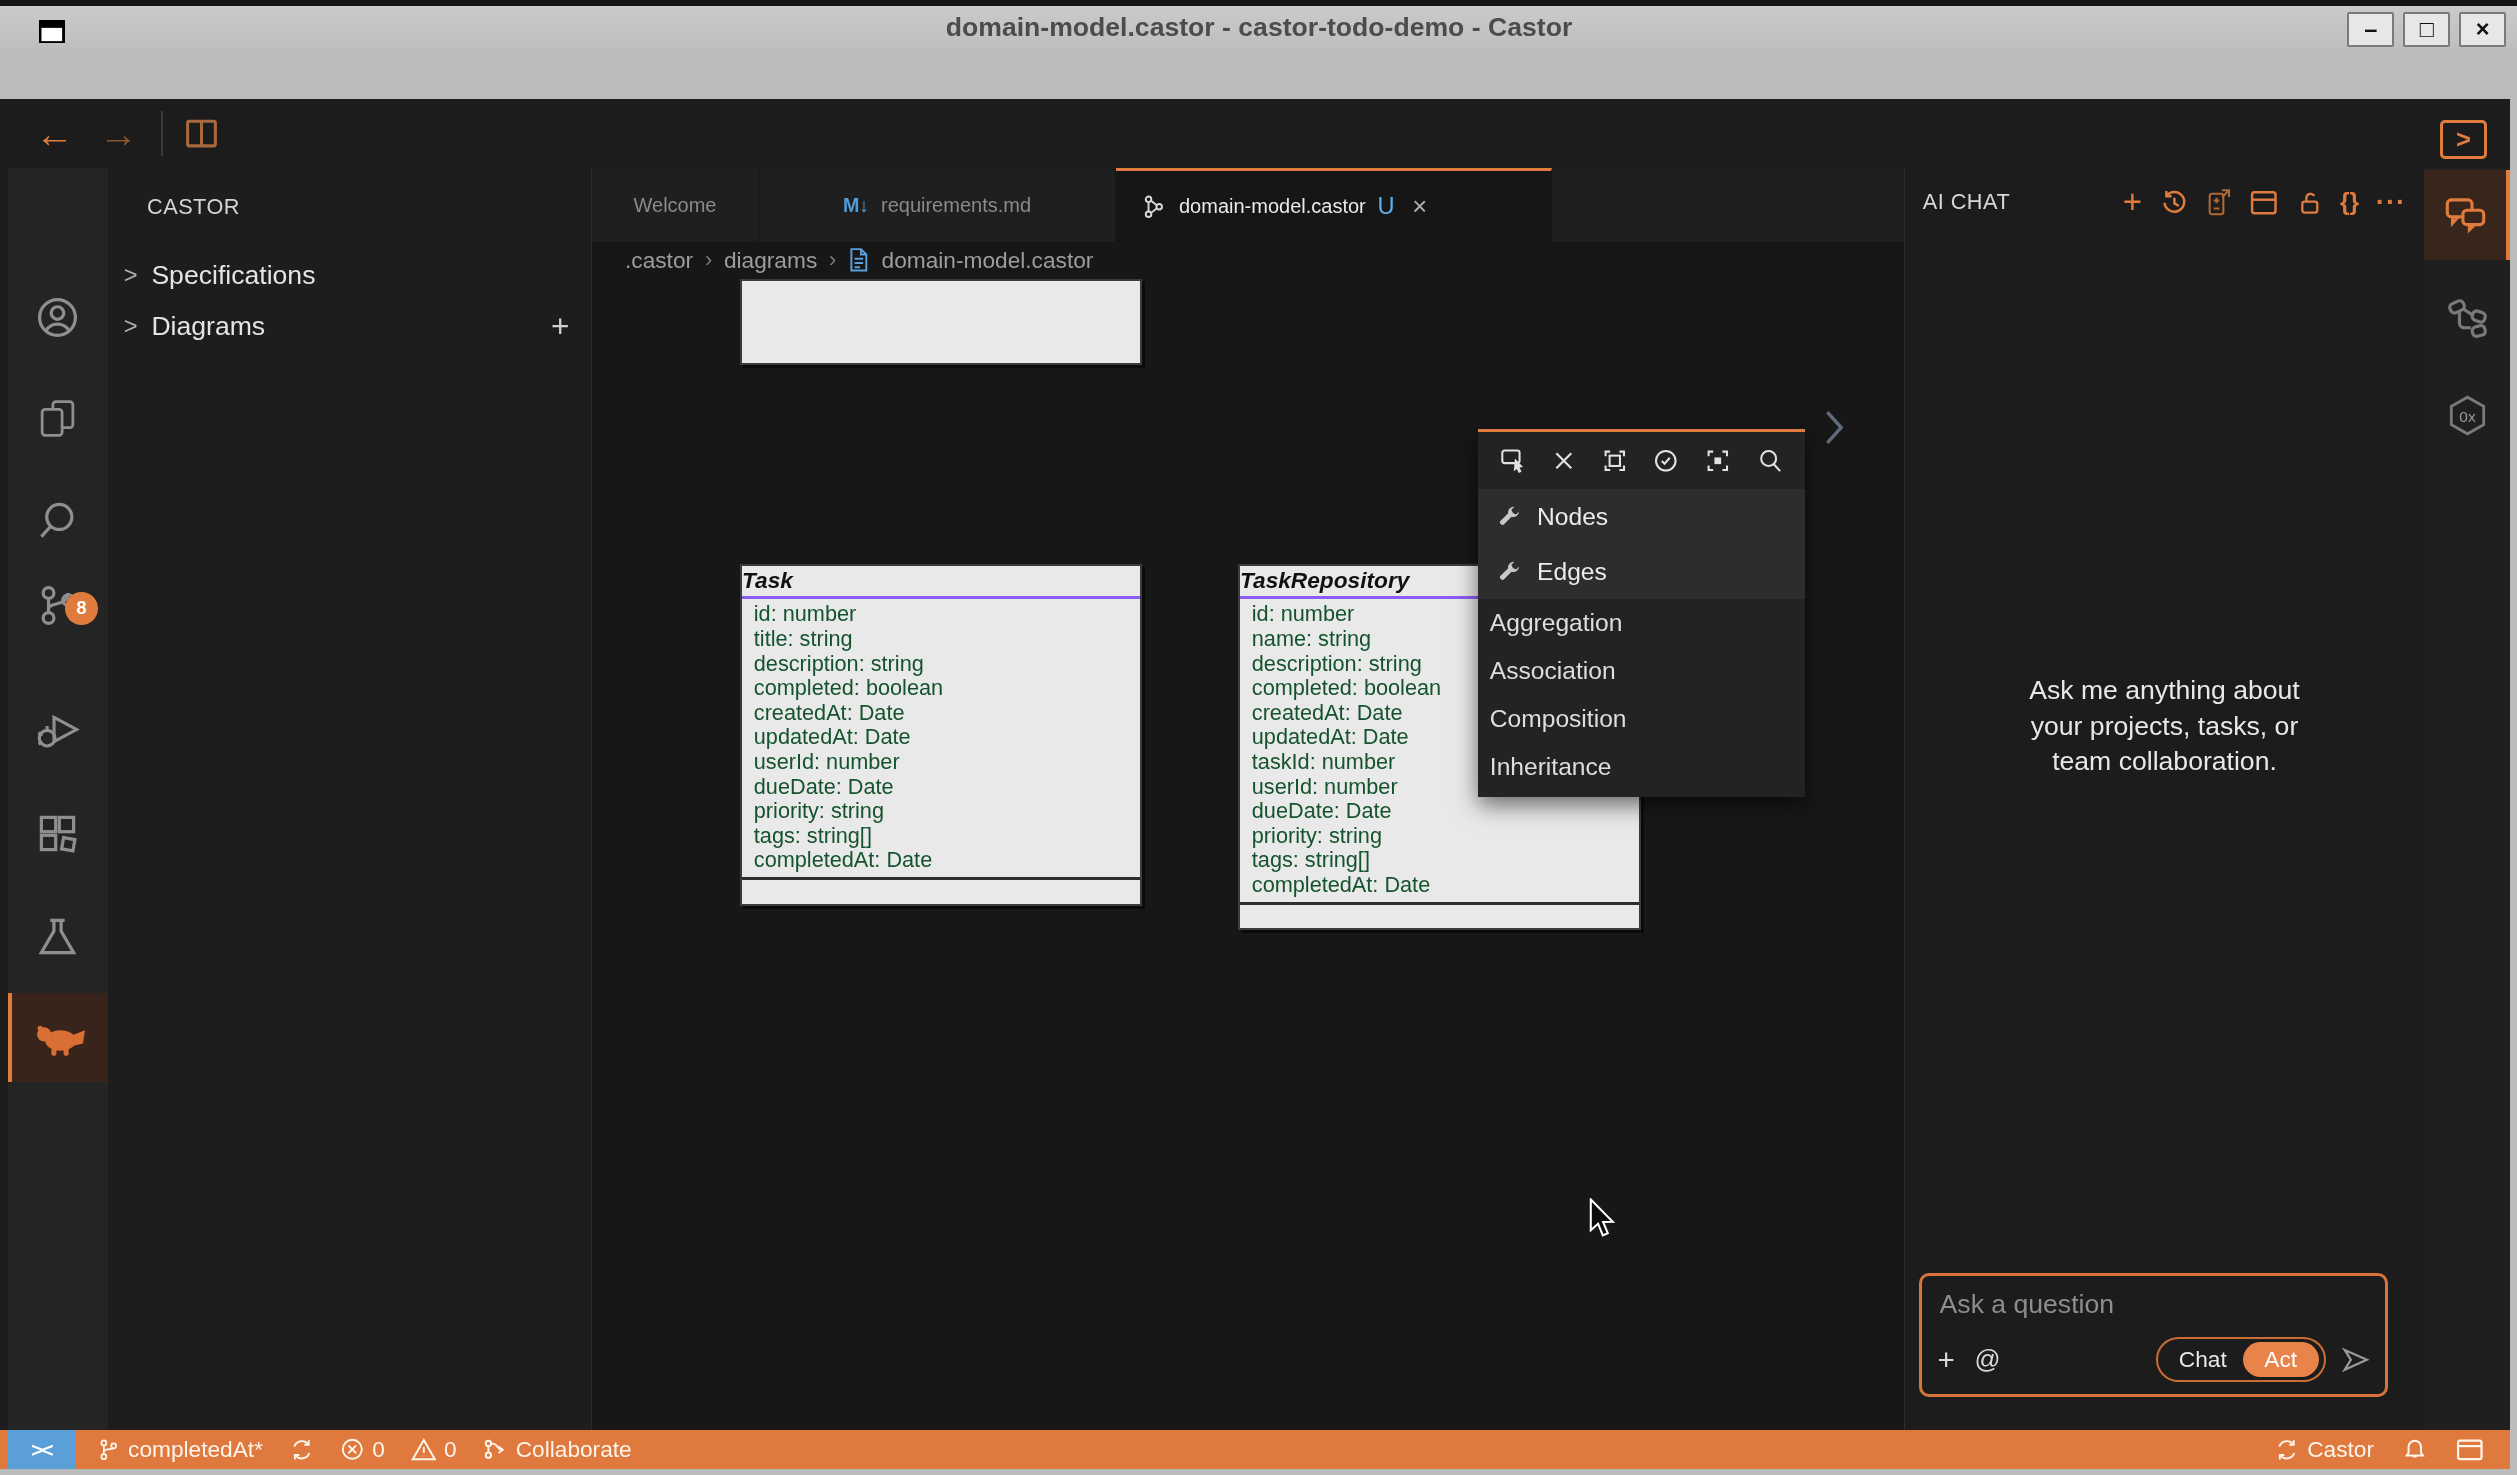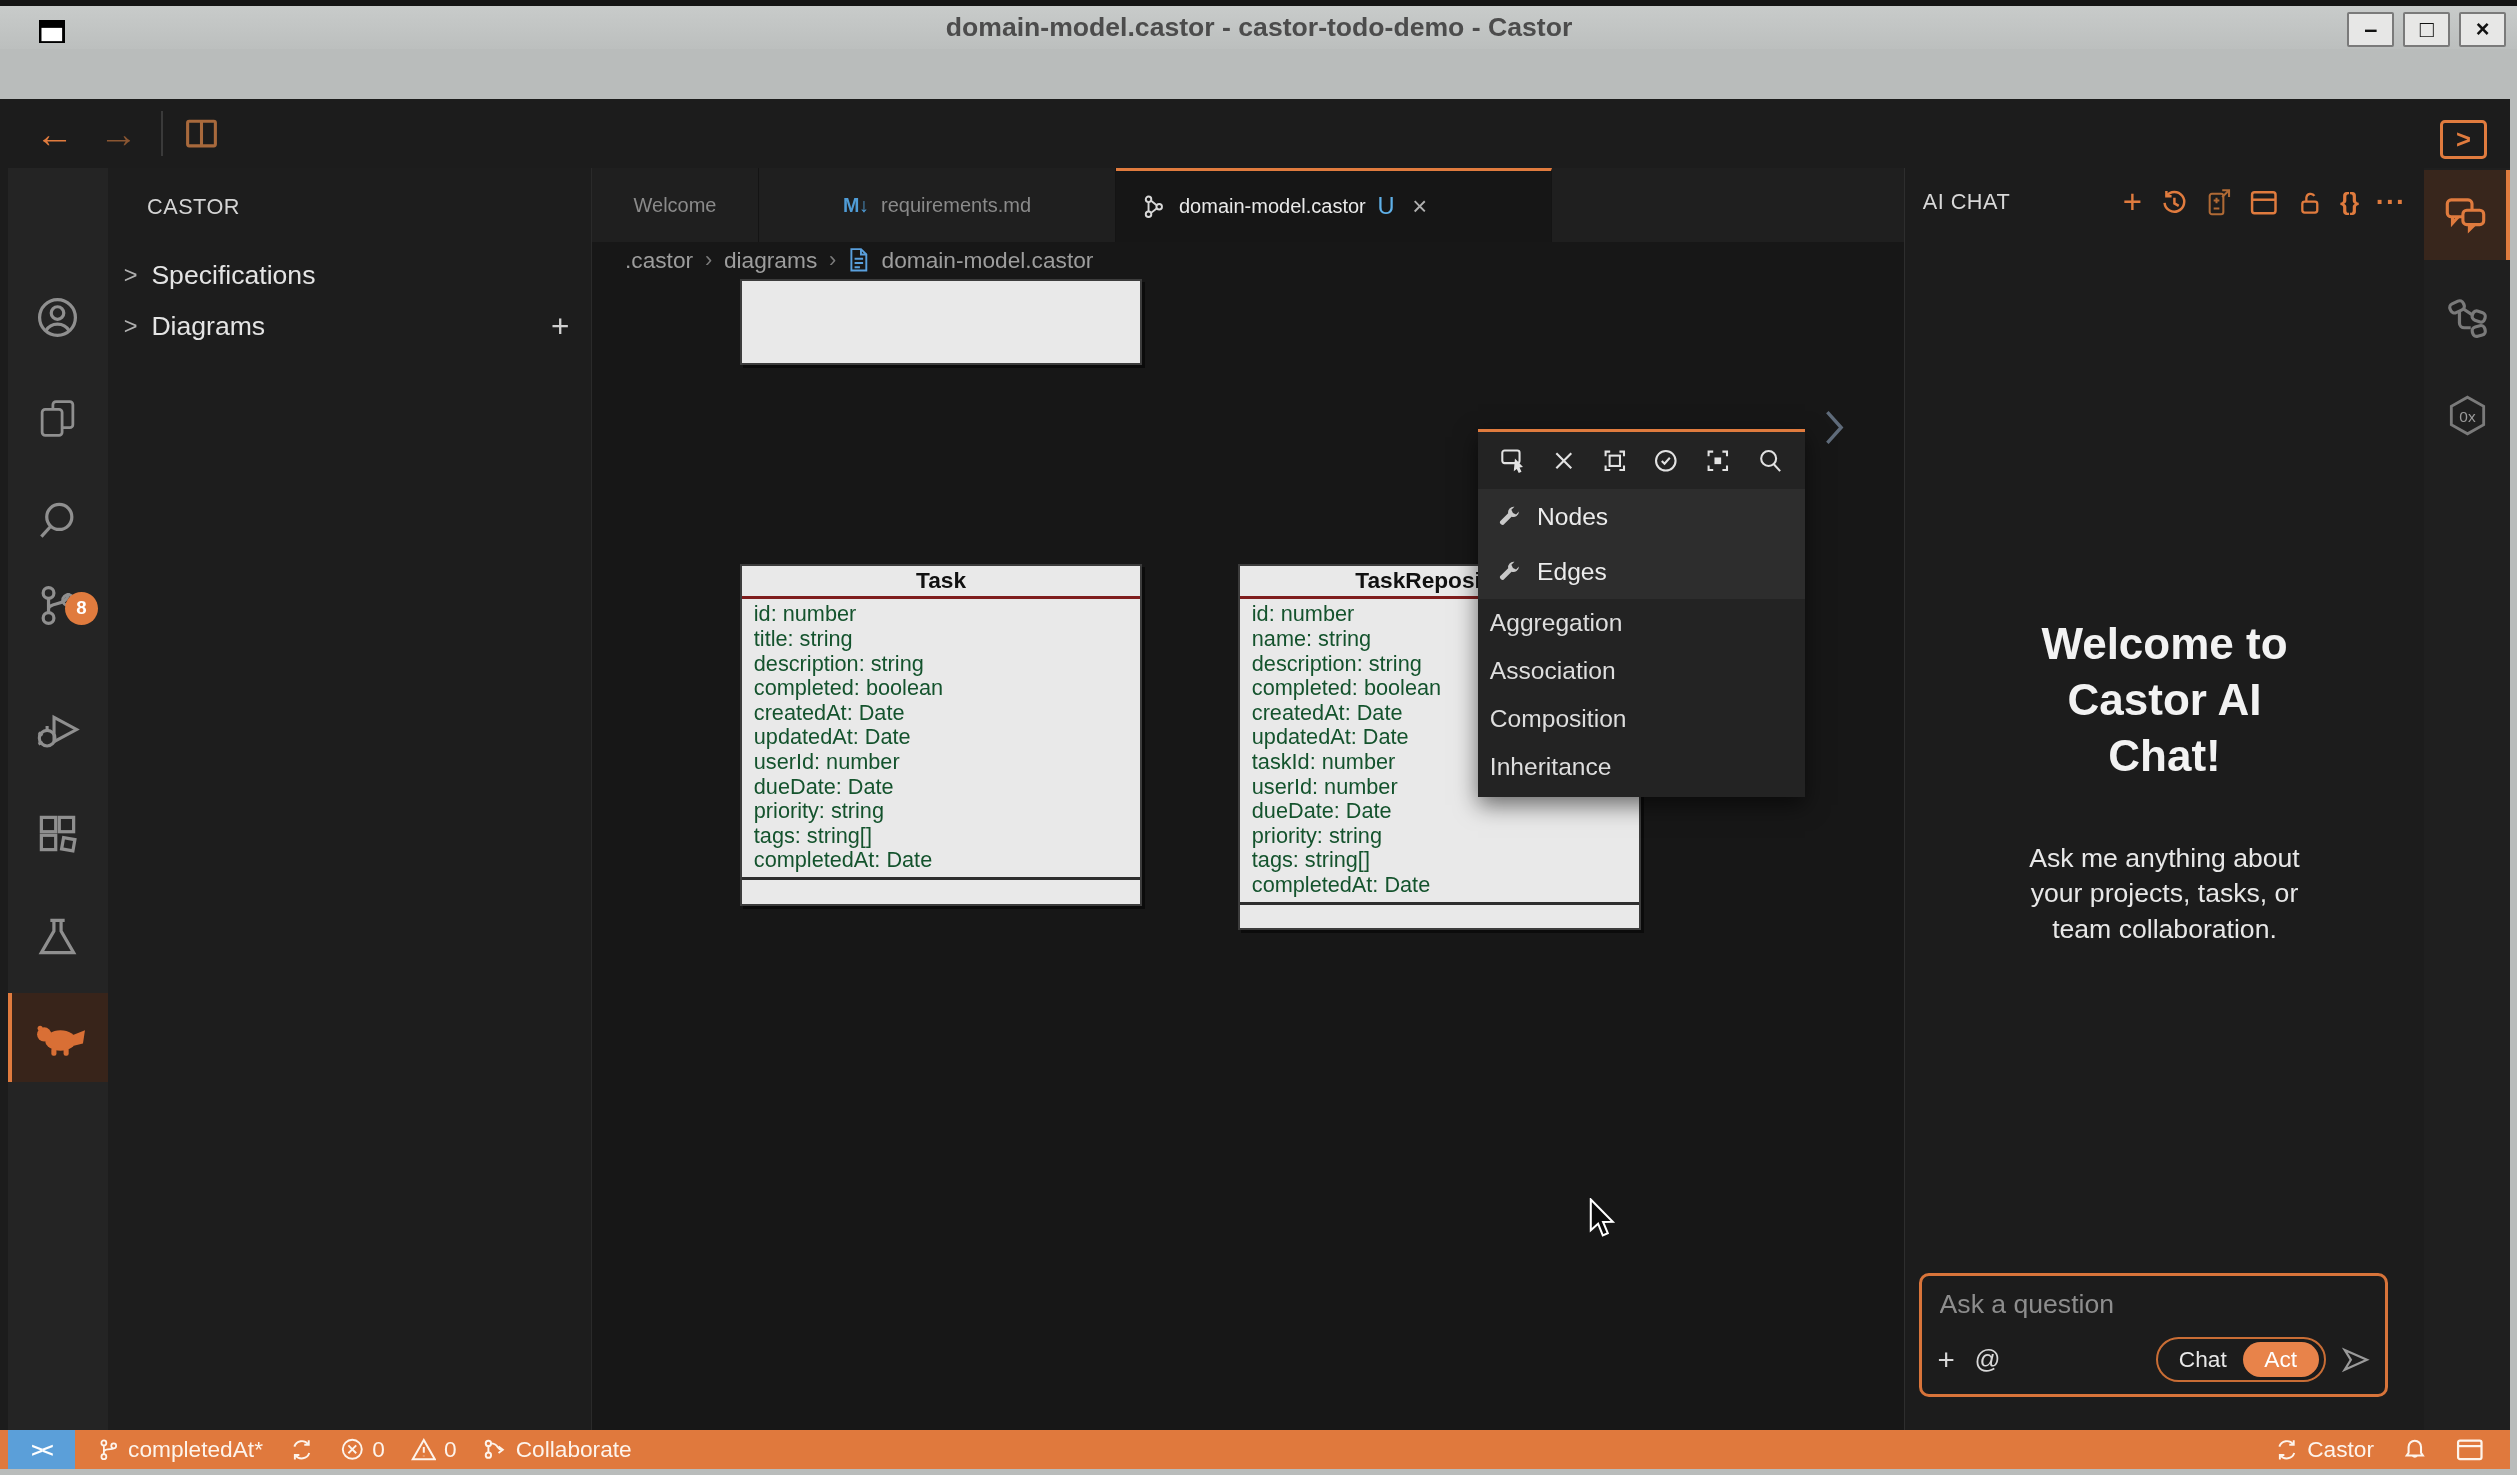--- a/index.html
+++ b/index.html
@@ -49,21 +49,21 @@
   .md-glyph{color:#4f9cd6;font-size:19.7px;font-weight:bold;margin-right:11.8px;}
 
   #breadcrumb{left:0;top:74px;width:100%;height:36px;display:flex;align-items:center;padding-left:33px;box-sizing:border-box;gap:11.8px;}
   .bc{font-size:22.7px;color:#9d9d9d;}
   .bc-sep{font-size:21.7px;color:#7a7a7a;}
 
   #canvas{left:0;top:110px;width:1312px;height:1153px;background:#171717;overflow:visible;}
 
   
   .node{position:absolute;background:#e9e9e9;border:2px solid #3c3c3c;box-shadow:3px 3px 0 #0b0b0b;box-sizing:border-box;}
-  .node-title{height:29.6px;line-height:29.6px;text-align:center;font-size:22.7px;font-weight:bold;color:#111;border-bottom:3px solid #7f1d1d;}
+  .node-title{height:29.6px;line-height:29.6px;text-align:left;font-size:22.7px;font-weight:bold;color:#111;border-bottom:3px solid #8b5cf6;font-style:italic;}
   .node-attrs{padding:3.9px 0 3.9px 0;}
   .nrow{font-size:21.7px;color:#14532d;line-height:24.6px;padding-left:11.8px;white-space:nowrap;}
   .node-foot{border-top:3px solid #2e2e2e;height:23.6px;}
 
   
   #palette{left:886px;top:151px;width:327px;background:#232323;border-top:3.9px solid #e07b3e;box-shadow:0 7.9px 21.7px rgba(0,0,0,.55);}
   #pal-toolbar{height:57px;display:flex;align-items:center;justify-content:space-between;padding:0 21.7px;}
   .pal-group{height:55px;background:#2d2d2d;display:flex;align-items:center;gap:15.8px;padding-left:17.7px;font-size:24.6px;color:#ececec;}
   .pal-item{height:48px;display:flex;align-items:center;padding-left:11.8px;font-size:24.6px;color:#dedede;}
   #pal-chevron{left:1225px;top:128px;}
@@ -402,21 +402,20 @@
                 <rect x="5.5" y="11" width="13" height="9.5" rx="2"></rect>
                 <path d="M9 11V7.5A3.8 3.8 0 0 1 16 6"></path>
               </svg>
             </span>
           <span class="orange-glyph" style="font-size:24.6px;">{}</span>
           <span class="orange-glyph" style="font-size:27.6px;letter-spacing:1px;">···</span>
         </span>
       </div>
 
       <div class="s" id="welcome">
-        <div id="welcome-title">Welcome to Castor AI Chat!</div>
         <div id="welcome-body">Ask me anything about your projects, tasks, or team collaboration.</div>
       </div>
 
       <div class="s" id="chat-input">
         <input placeholder="Ask a question" style="">
         <div id="chat-tools">
           <span class="chat-tool">+</span>
           <span class="chat-tool" style="font-size:25.6px;">@</span>
           <span id="mode-toggle">
             <span id="mode-chat">Chat</span>

